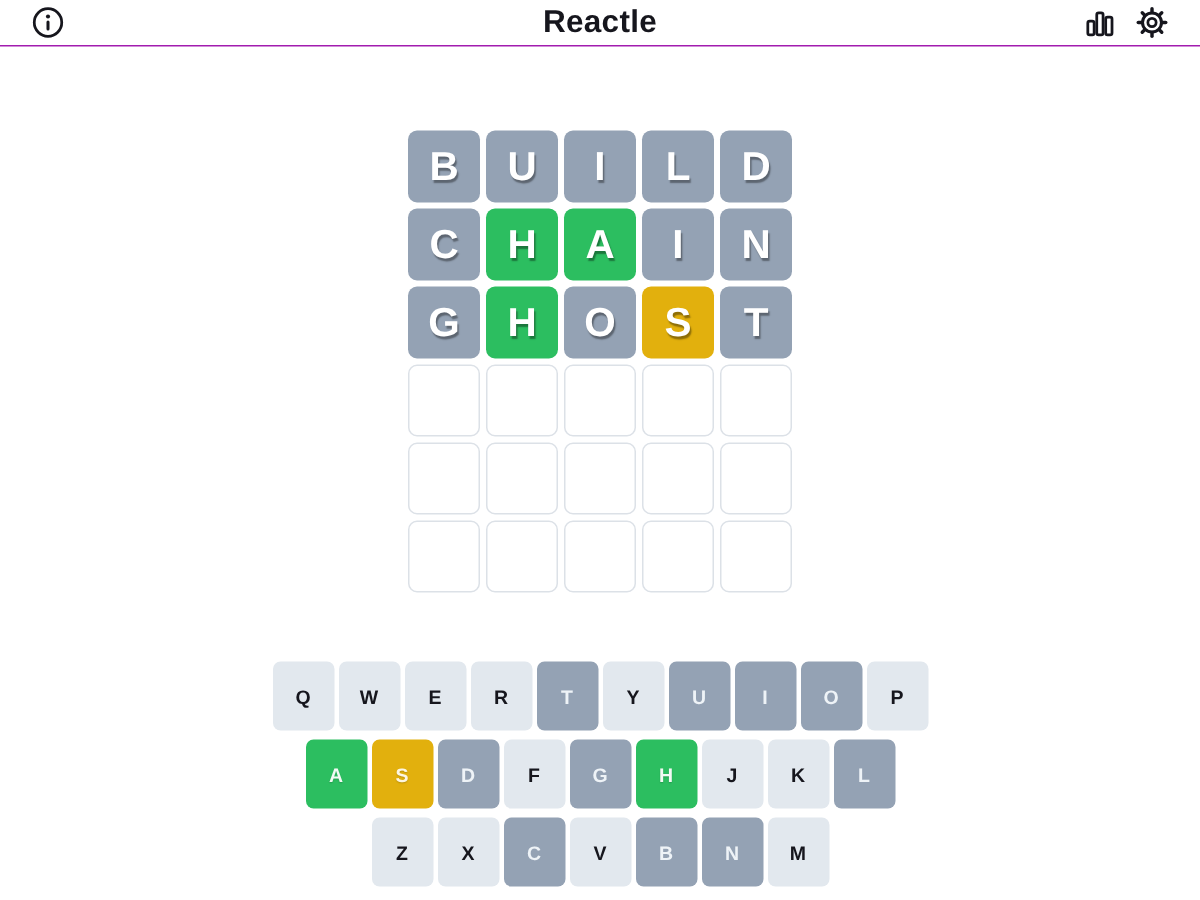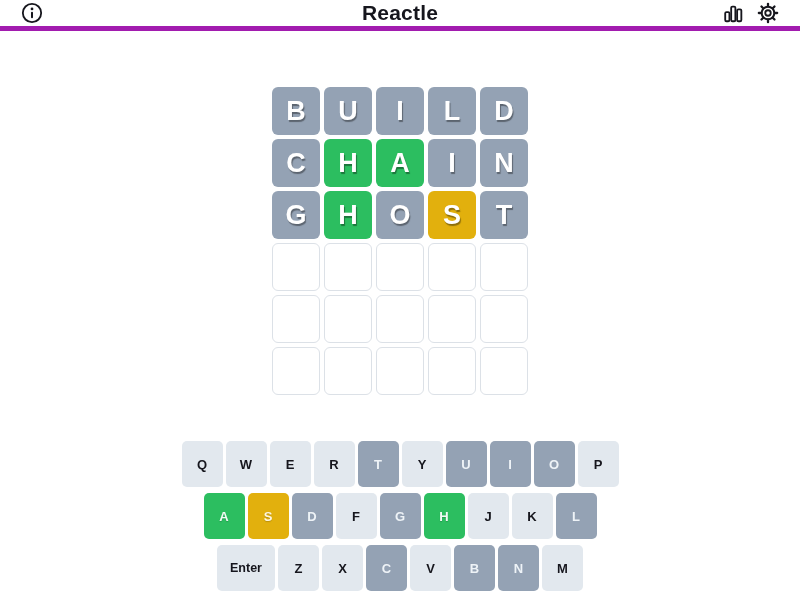--- a/index.html
+++ b/index.html
@@ -9,21 +9,21 @@
     background: #ffffff;
     font-family: "Liberation Sans", "DejaVu Sans", sans-serif;
     overflow: hidden;
   }
   
   .header {
     height: 31px;
     display: flex;
     align-items: center;
     padding: 0 20px;
-    border-bottom: 5px solid #a21caf;
+    border-bottom: 1px solid #a21caf;
   }
   .header-left { width: 60px; display: flex; align-items: center; }
   .header-title {
     flex: 1;
     text-align: center;
     font-size: 21px;
     font-weight: 800;
     color: #16161d;
     letter-spacing: 0.2px;
   }
@@ -174,21 +174,20 @@
       <button class="key present">S</button>
       <button class="key absent">D</button>
       <button class="key unused">F</button>
       <button class="key absent">G</button>
       <button class="key correct">H</button>
       <button class="key unused">J</button>
       <button class="key unused">K</button>
       <button class="key absent">L</button>
     </div>
     <div class="kb-row">
-      <button class="key unused wide">Enter</button>
       <button class="key unused">Z</button>
       <button class="key unused">X</button>
       <button class="key absent">C</button>
       <button class="key unused">V</button>
       <button class="key absent">B</button>
       <button class="key absent">N</button>
       <button class="key unused">M</button>
     </div>
   </div>
 

